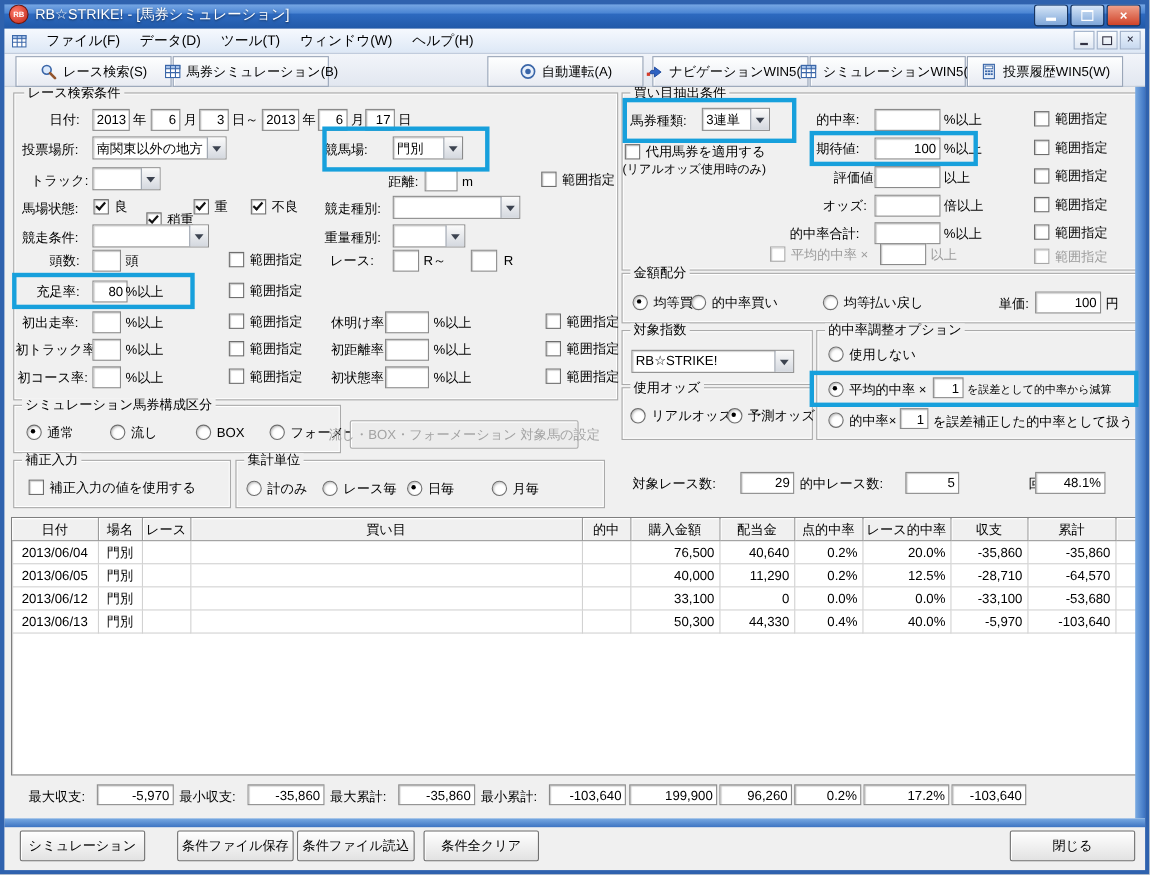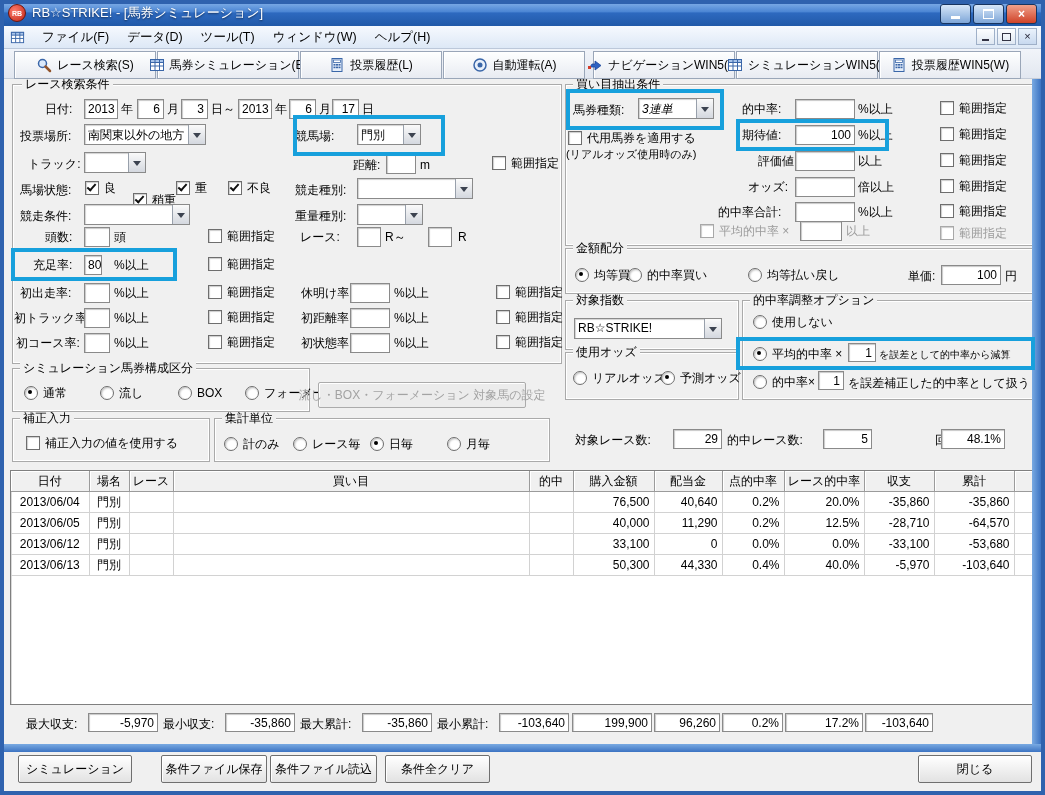--- a/index.html
+++ b/index.html
@@ -142,35 +142,20 @@
     <span class="tbtn" style="left:153px;">
       <svg class="ticon" viewBox="0 0 16 16">
           <rect x="1.5" y="2.5" width="13" height="11" fill="#fff" stroke="#3a66a8"></rect>
           <rect x="1.5" y="2.5" width="13" height="3" fill="#a8c4ea" stroke="#3a66a8"></rect>
           <line x1="6" y1="2.5" x2="6" y2="13.5" stroke="#3a66a8"></line>
           <line x1="10.5" y1="2.5" x2="10.5" y2="13.5" stroke="#3a66a8"></line>
           <line x1="1.5" y1="9" x2="14.5" y2="9" stroke="#3a66a8"></line>
         </svg>
       <span>馬券シミュレーション(B)</span>
       </span>
-    <span class="tbtn" style="left:296px;">
-      <svg class="ticon" viewBox="0 0 16 16">
-          <rect x="3" y="1.5" width="10" height="13" fill="#e4edf9" stroke="#3a66a8"></rect>
-          <rect x="4.5" y="3" width="7" height="2.5" fill="#fff" stroke="#3a66a8" stroke-width="0.8"></rect>
-          <g fill="#3a66a8">
-            <rect x="4.5" y="7" width="2" height="1.6"></rect>
-            <rect x="7" y="7" width="2" height="1.6"></rect>
-            <rect x="9.5" y="7" width="2" height="1.6"></rect>
-            <rect x="4.5" y="9.6" width="2" height="1.6"></rect>
-            <rect x="7" y="9.6" width="2" height="1.6"></rect>
-            <rect x="9.5" y="9.6" width="2" height="1.6"></rect>
-          </g>
-        </svg>
-      <span>投票履歴(L)</span>
-      </span>
     <span class="tbtn" style="left:439px;">
       <svg class="ticon" viewBox="0 0 16 16">
           <circle cx="8" cy="8" r="6" fill="#e8f0fb" stroke="#3a66a8" stroke-width="1.5"></circle>
           <circle cx="8" cy="8" r="2.5" fill="#3a66a8"></circle>
         </svg>
       <span>自動運転(A)</span>
       </span>
     <span class="tbtn" style="left:589px;">
       <svg class="ticon" viewBox="0 0 16 16">
           <path d="M3 10 L8 10 L8 13 L14 8.5 L8 4 L8 7 L5 7 Z" fill="#2e62c2" stroke="#1c479c" stroke-width="0.8"></path>
@@ -287,21 +272,21 @@
       <i class="bx"></i>
       <em style="font-style:normal">範囲指定</em>
     </span>
   <span class="lbl" style="left:300px;top:230px;">レース:</span>
   <span class="fld num" style="left:357px;top:227px;width:24px;"></span>
   <span class="lbl" style="left:385px;top:230px;">R～</span>
   <span class="fld num" style="left:428px;top:227px;width:24px;"></span>
   <span class="lbl" style="left:458px;top:230px;">R</span>
 
   <span class="lbl" style="left:33px;top:258px;">充足率:</span>
-  <span class="fld num" style="left:84px;top:255px;width:18px;">80</span>
+  <span class="fld num" style="left:84px;top:255px;width:32px;">80</span>
   <span class="lbl" style="left:114px;top:258px;">%以上</span>
   <span class="chk" style="left:208px;top:257px;">
       <i class="bx"></i>
       <em style="font-style:normal">範囲指定</em>
     </span>
 
   <span class="lbl" style="left:20px;top:286px;">初出走率:</span>
   <span class="fld num" style="left:84px;top:283px;width:26px;"></span>
   <span class="lbl" style="left:114px;top:286px;">%以上</span>
   <span class="chk" style="left:208px;top:285px;">
@@ -343,21 +328,21 @@
   <span class="lbl" style="left:394px;top:336px;">%以上</span>
   <span class="chk" style="left:496px;top:335px;">
       <i class="bx"></i>
       <em style="font-style:normal">範囲指定</em>
     </span>
 
   <div class="g" style="left:565px;top:84px;width:470px;height:160px;"></div>
   <span class="glab" style="left:573px;top:78px;">買い目抽出条件</span>
 
   <span class="lbl" style="left:573px;top:103px;">馬券種類:</span>
-  <span class="cmb" style="left:638px;top:98px;width:76px;font-style:italic;">
+  <span class="cmb" style="left:638px;top:98px;width:62px;">
       <span class="cv">3連単</span>
       <span class="cb"></span>
     </span>
   <span class="chk" style="left:568px;top:131px;">
       <i class="bx"></i>
       <em style="font-style:normal">代用馬券を適用する</em>
     </span>
   <span class="lbl small" style="left:566px;top:147px;">(リアルオッズ使用時のみ)</span>
 
   <span class="lbl" style="left:742px;top:102px;">的中率:</span>

